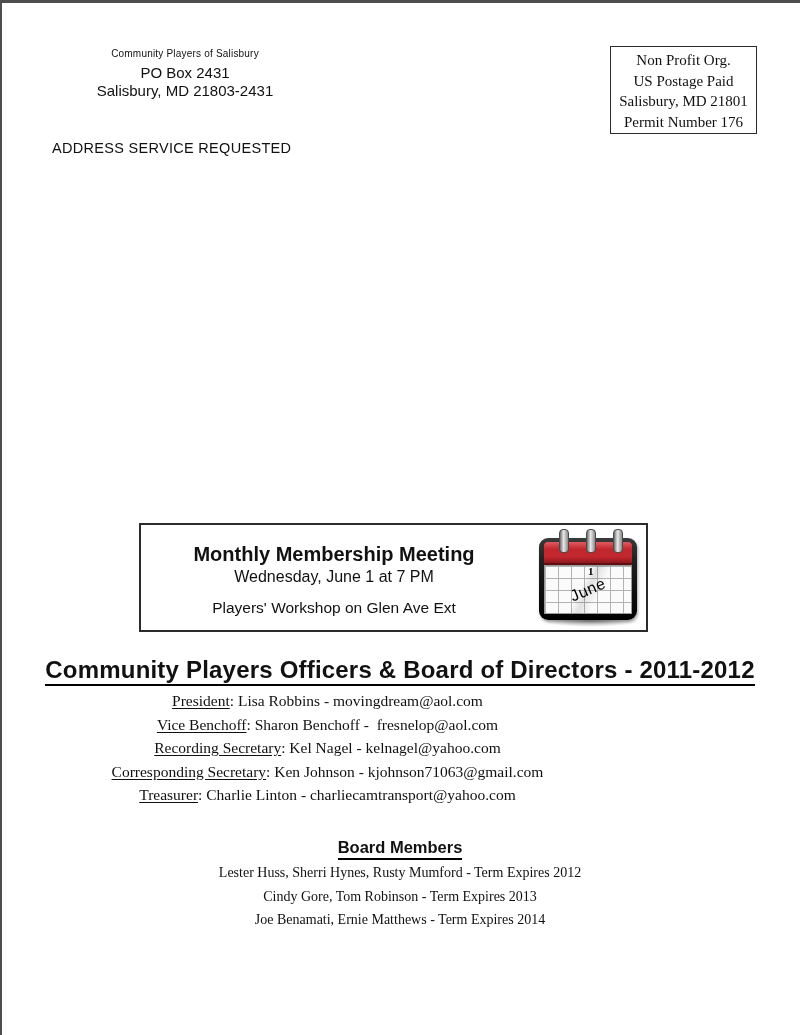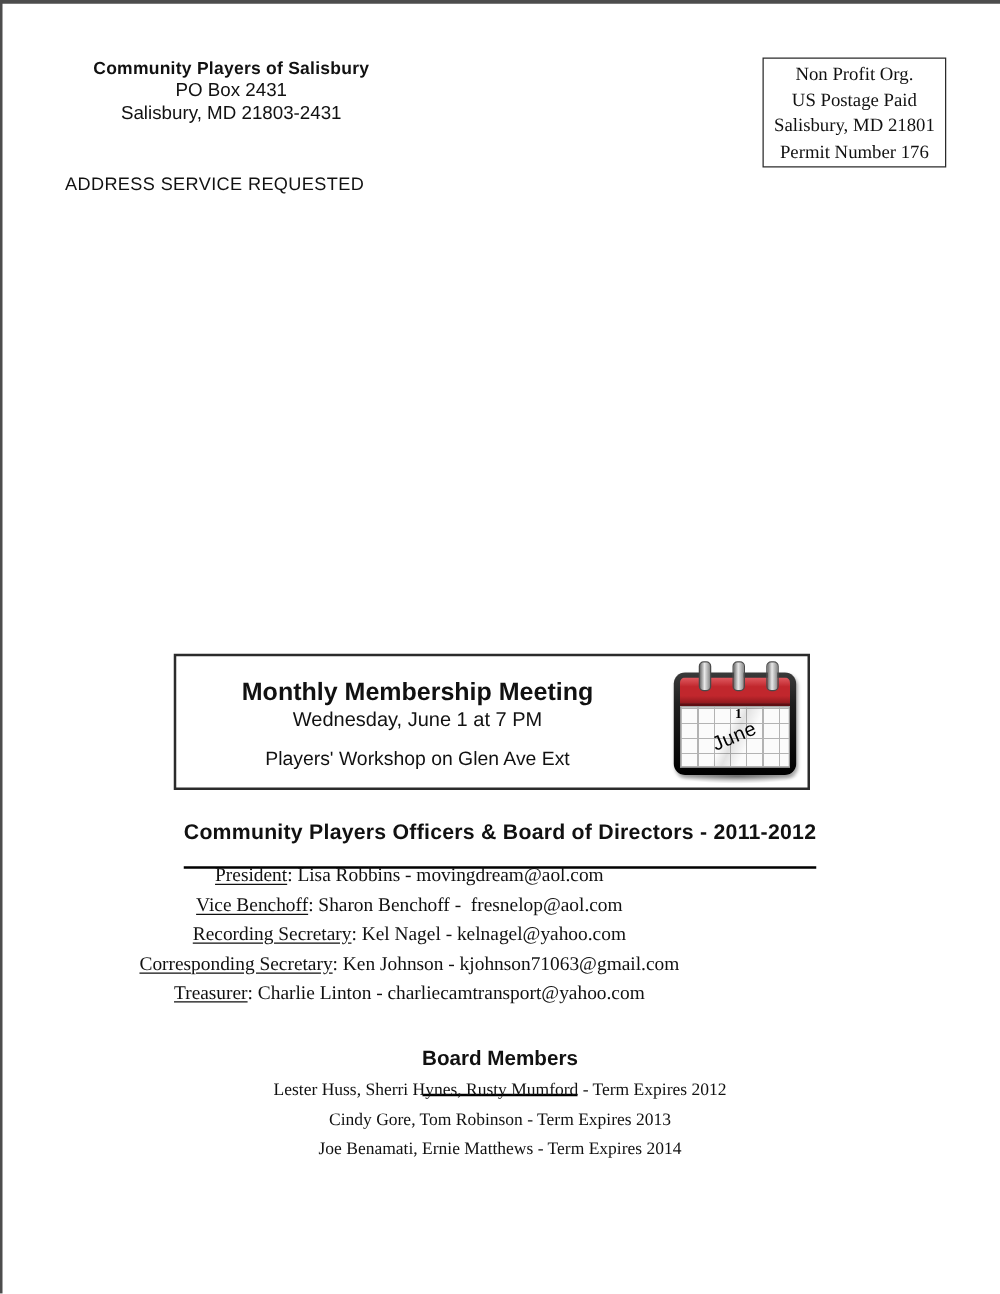--- a/index.html
+++ b/index.html
@@ -14,21 +14,21 @@
   .page{
     position:relative;width:800px;height:1035px;background:#ffffff;
     font-family:"Liberation Sans",sans-serif;color:var(--text-black);
     overflow:hidden;
   }
   .edge-top{position:absolute;left:0;top:0;width:800px;height:3px;background:var(--scan-edge);}
   .edge-left{position:absolute;left:0;top:0;width:2px;height:1035px;background:var(--scan-edge);}
 
   
   .return-block{position:absolute;left:54px;top:45px;width:262px;text-align:center;line-height:18.5px;font-size:15px;}
-  .return-org{font-weight:bold;font-size:14px;letter-spacing:0.2px;}
+  .return-org{font-weight:normal;font-size:10px;letter-spacing:0.2px;}
 
   .service-note{position:absolute;left:52px;top:140px;font-size:14.5px;letter-spacing:0.3px;}
 
   
   .postage-box{
     position:absolute;left:610px;top:46px;width:147px;height:88px;box-sizing:border-box;
     border:1.5px solid var(--border-black);
     font-family:"Liberation Serif",serif;font-size:15px;line-height:20.5px;
     text-align:center;padding-top:3px;
   }
@@ -65,30 +65,30 @@
     font-weight:bold;font-size:11px;color:#000;}
   .cal-month{position:absolute;left:0;right:0;top:15px;text-align:center;
     font-size:16px;color:#000;transform:rotate(-23deg);letter-spacing:0.5px;}
   .cal-ring{position:absolute;top:0;width:8px;height:22px;border-radius:4px;
     background:linear-gradient(90deg,#6e6e6e,#e8e8e8 45%,#8a8a8a);
     border:1px solid #4a4a4a;}
   .cal-ring.r1{left:22px;} .cal-ring.r2{left:49px;} .cal-ring.r3{left:76px;}
 
   
   .officers-heading{position:absolute;left:0;top:656px;width:800px;text-align:center;}
-  .officers-heading span{display:inline-block;font-weight:bold;font-size:17px;
-    border-bottom:2.5px solid #000;padding-bottom:17px;letter-spacing:0.2px;}
+  .officers-heading span{display:inline-block;font-weight:bold;font-size:24px;
+    border-bottom:2.5px solid #000;padding-bottom:0;letter-spacing:0.2px;}
   .officers-list{position:absolute;left:0;top:689px;width:655px;text-align:center;
     font-family:"Liberation Serif",serif;font-size:15.5px;line-height:23.5px;}
   .officer-line{white-space:pre-wrap;}
   .officer-role{text-decoration:underline;text-underline-offset:2px;}
 
   .board-heading{position:absolute;left:0;top:838px;width:800px;text-align:center;}
   .board-heading span{display:inline-block;font-weight:bold;font-size:16.5px;
-    border-bottom:2px solid #000;padding-bottom:18px;}
+    border-bottom:2px solid #000;padding-bottom:1px;}
   .board-list{position:absolute;left:0;top:861px;width:800px;text-align:center;
     font-family:"Liberation Serif",serif;font-size:14px;line-height:23.5px;}
 
   
   .web-box{position:absolute;left:136px;top:954px;width:557px;height:33px;box-sizing:border-box;
     border:2px solid var(--border-black);display:flex;align-items:center;justify-content:center;}
   .web-box span{font-weight:bold;font-size:17px;letter-spacing:0.1px;}
 </style>
 </head>
 <body>

